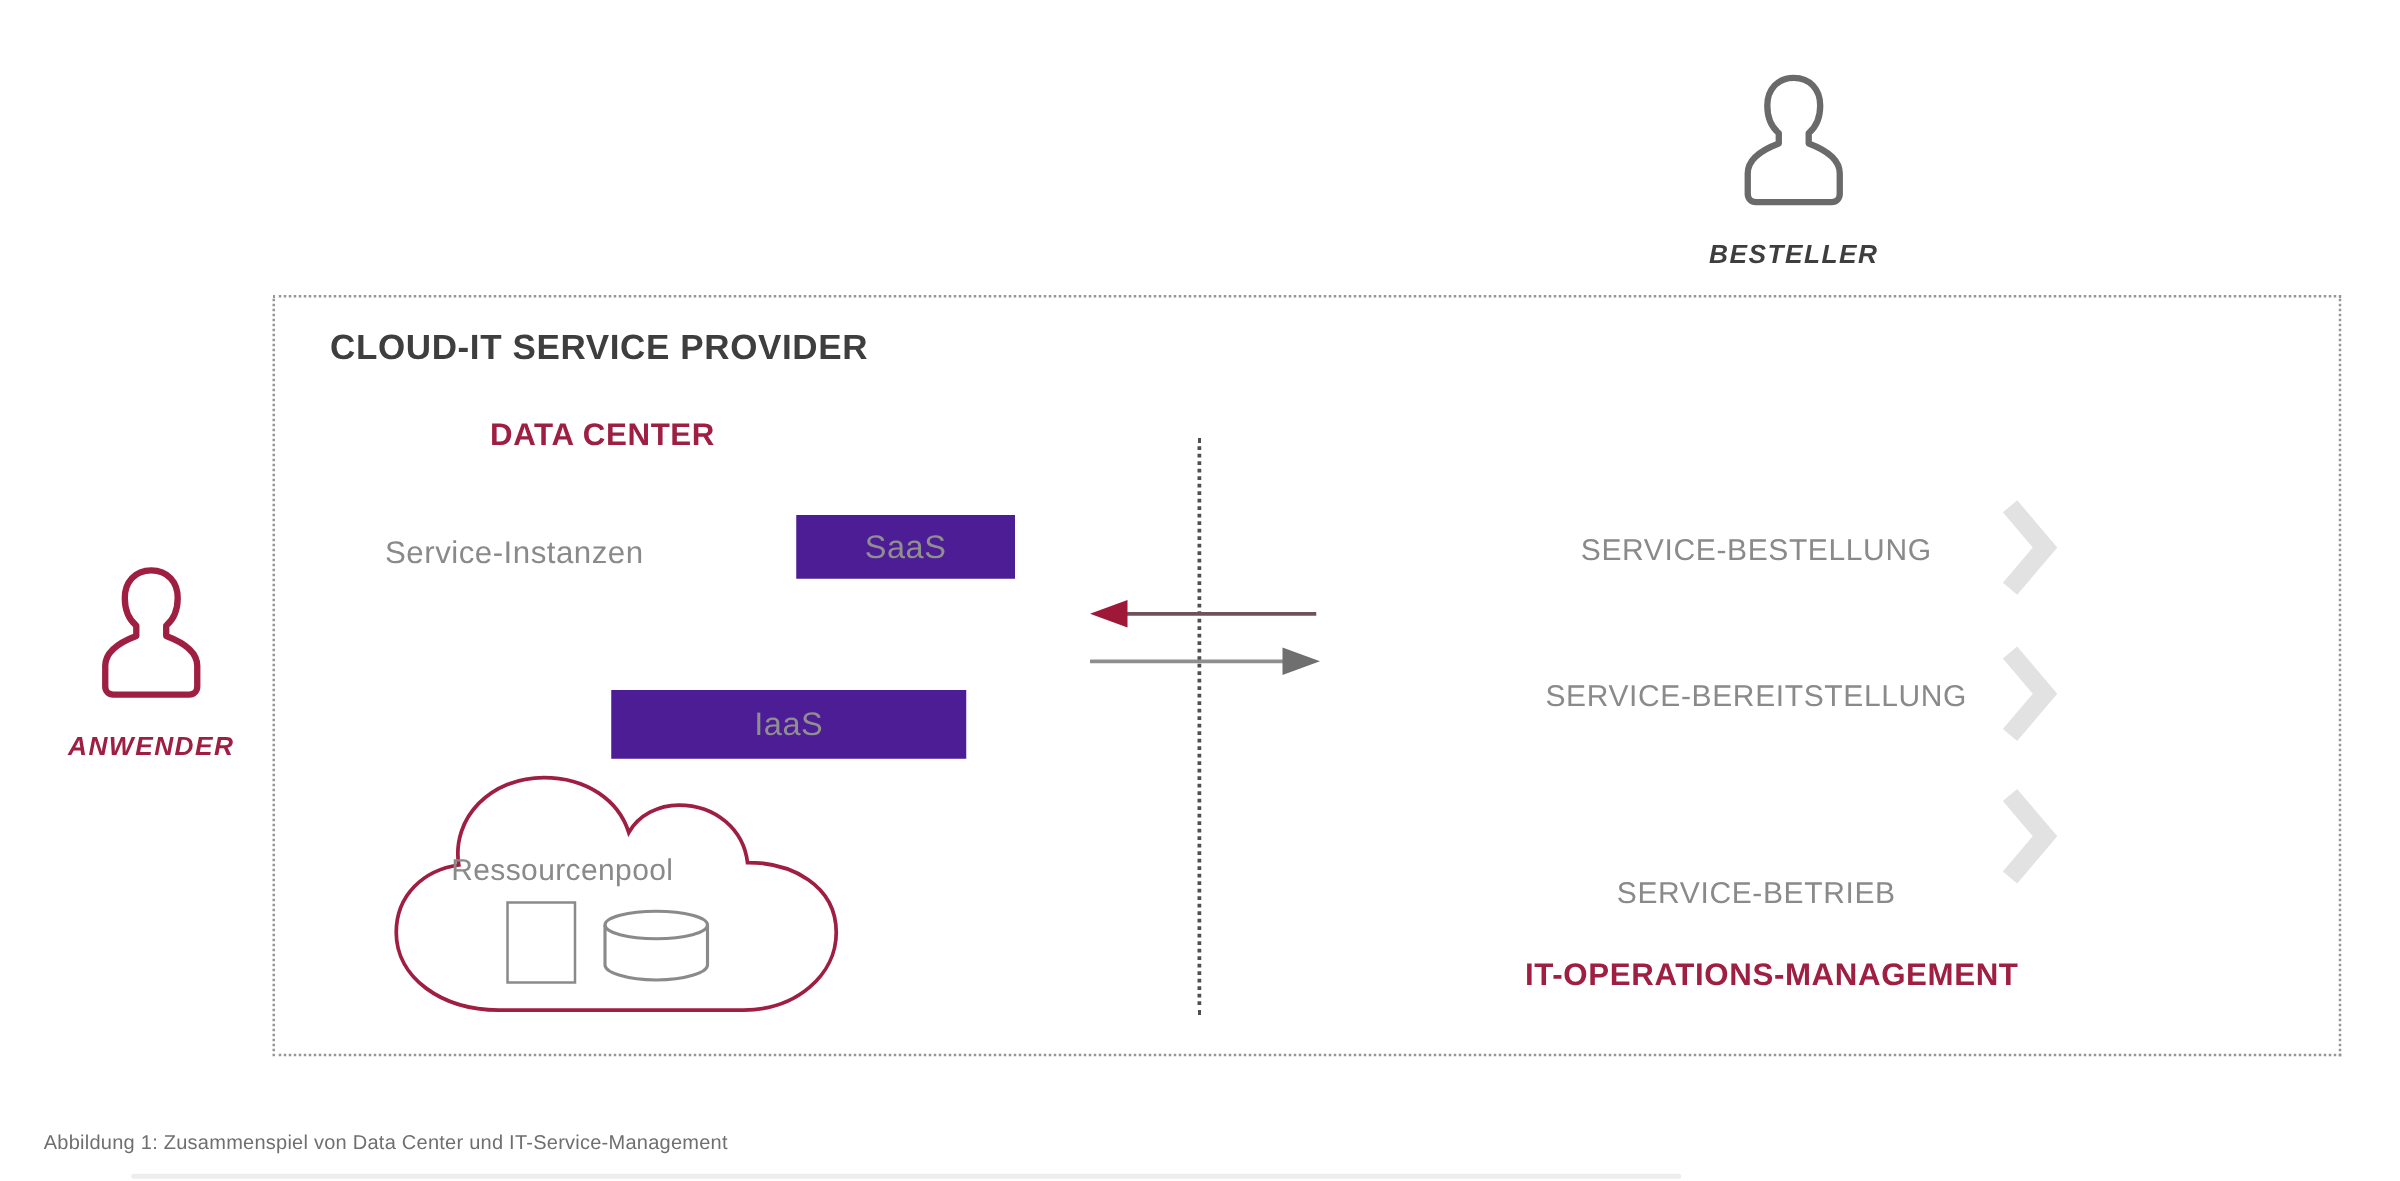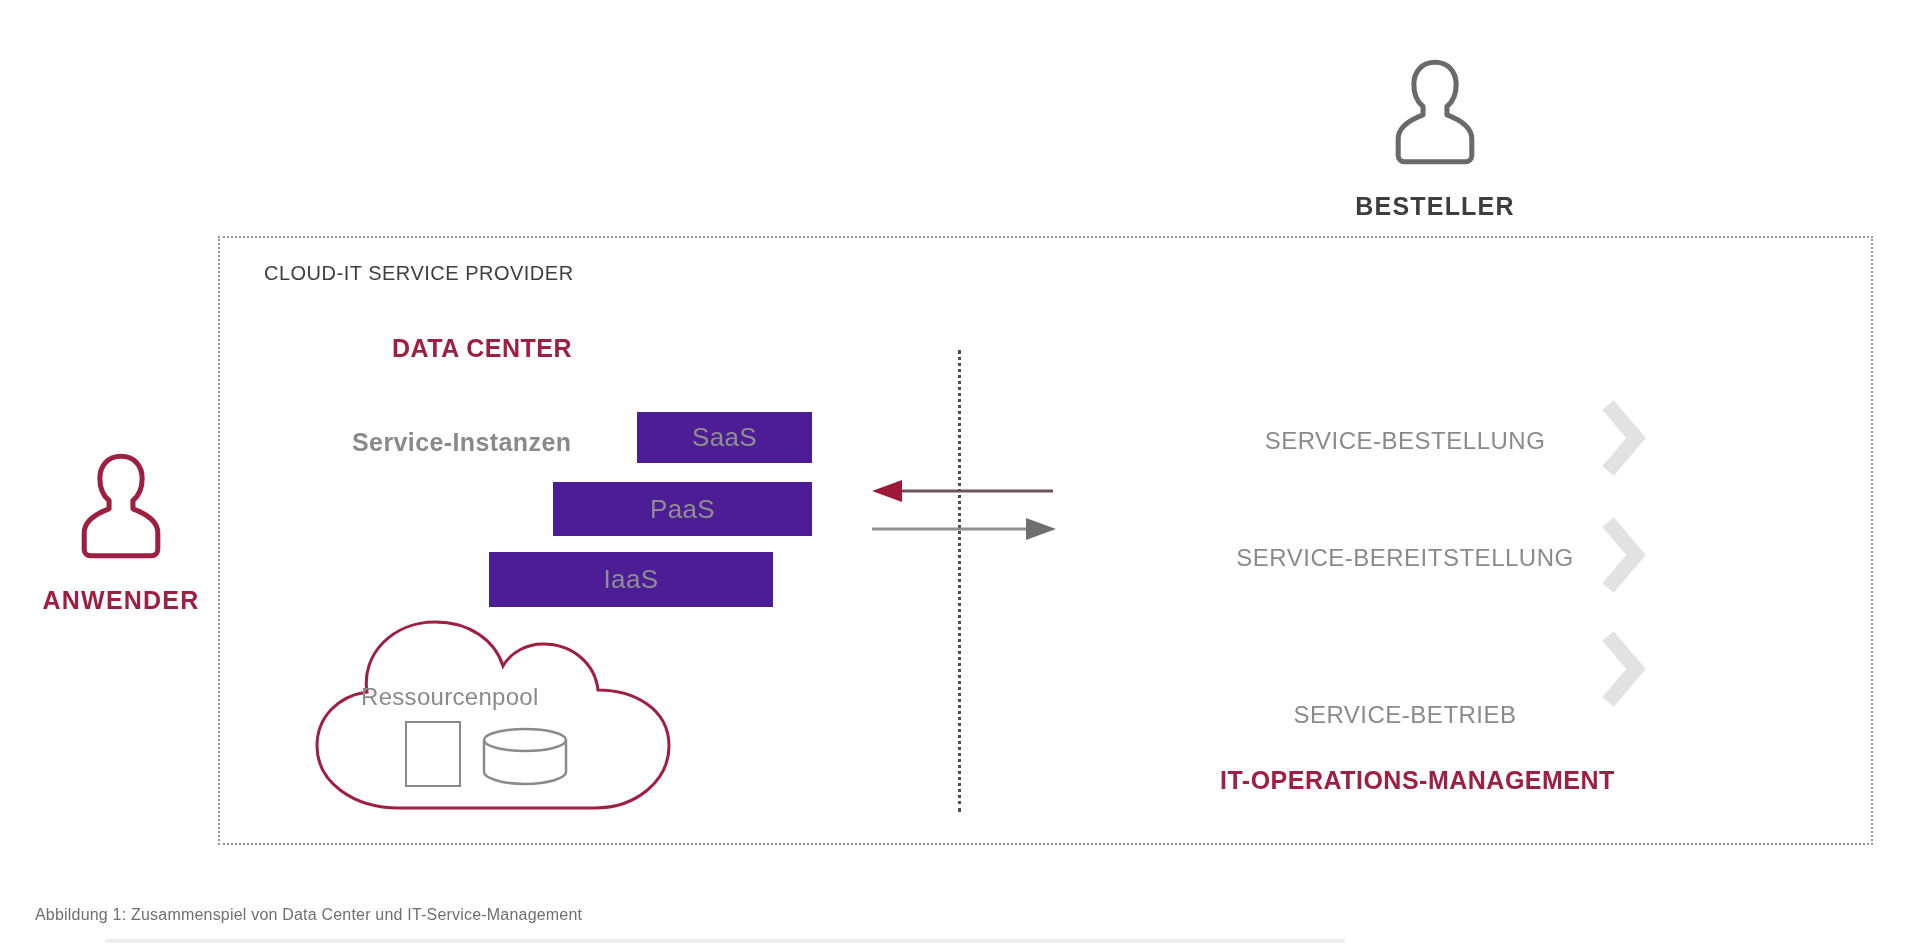--- a/index.html
+++ b/index.html
@@ -3,31 +3,31 @@
 <meta charset="utf-8">
 <style>
   html,body{margin:0;padding:0;background:#ffffff;}
   #canvas{
     position:relative;width:1920px;height:945px;background:#ffffff;overflow:hidden;
     font-family:"Liberation Sans",sans-serif;
   }
   .abs{position:absolute;}
   
   .actor{display:flex;flex-direction:column;align-items:center;gap:24px;}
-  .actor-label{font-size:25px;font-weight:700;letter-spacing:1.2px;white-space:nowrap;}
+  .actor-label{font-size:21px;font-weight:700;letter-spacing:1.2px;white-space:nowrap;font-style:italic;}
   .actor-label.dark{color:#3E3E3E;}
   .actor-label.crimson{color:#9E1F42;}
   
   .provider-box{
     left:218px;top:236px;width:1655px;height:609px;
     border:2px dotted #969696;box-sizing:border-box;
   }
-  .h-dark{color:#3E3E3E;font-size:20px;font-weight:400;letter-spacing:0.5px;white-space:nowrap;}
+  .h-dark{color:#3E3E3E;font-size:28px;font-weight:700;letter-spacing:0.5px;white-space:nowrap;}
   .h-crimson{color:#9E1F42;font-size:25px;font-weight:700;letter-spacing:0.5px;white-space:nowrap;}
-  .gray-label{color:#8A8A8A;font-size:25px;font-weight:700;letter-spacing:0.4px;white-space:nowrap;margin-left:44px;}
+  .gray-label{color:#8A8A8A;font-size:25px;font-weight:400;letter-spacing:0.4px;white-space:nowrap;}
   
   .layer-box{
     background:#4c1d95;display:flex;align-items:center;justify-content:center;
     color:#8F8F8F;font-size:26px;letter-spacing:0.4px;
   }
   
   .cloud-group{left:303px;top:611px;width:380px;height:205px;}
   .pool-label{left:58px;top:72px;width:264px;text-align:left;color:#8A8A8A;font-size:24px;letter-spacing:0.3px;}
   .pool-rect{left:102px;top:110px;width:56px;height:66px;border:2.5px solid #8A8A8A;box-sizing:border-box;background:#ffffff;}
   
@@ -66,23 +66,20 @@
   <div class="abs provider-box"></div>
 
   <div class="abs h-dark" style="left:264px;top:262px;">CLOUD-IT SERVICE PROVIDER</div>
 
   <div class="abs h-crimson" style="left:392px;top:334px;">DATA CENTER</div>
 
   <div class="abs gray-label" style="left:308px;top:428px;">Service-Instanzen</div>
 
   <div class="abs layer-box" style="left:637px;top:412px;width:175px;height:51px;">
     <span>SaaS</span>
-  </div>
-  <div class="abs layer-box" style="left:553px;top:482px;width:259px;height:54px;">
-    <span>PaaS</span>
   </div>
   <div class="abs layer-box" style="left:489px;top:552px;width:284px;height:55px;">
     <span>IaaS</span>
   </div>
 
   <div class="abs cloud-group">
     <span>
       <svg width="380" height="205" viewBox="0 0 380 205" fill="none" stroke="#9E1F42" stroke-width="3">
         <path d="M292 197 L96 197 C50 197 14 171 14 135 C14 105 36 85 64 81 C58 43 90 11 132 11 C166 11 192 29 200 55 C208 41 224 33 240 33 C270 33 292 53 295 79 C330 79 366 97 366 135 C366 169 334 197 292 197 Z"></path>
       </svg>

